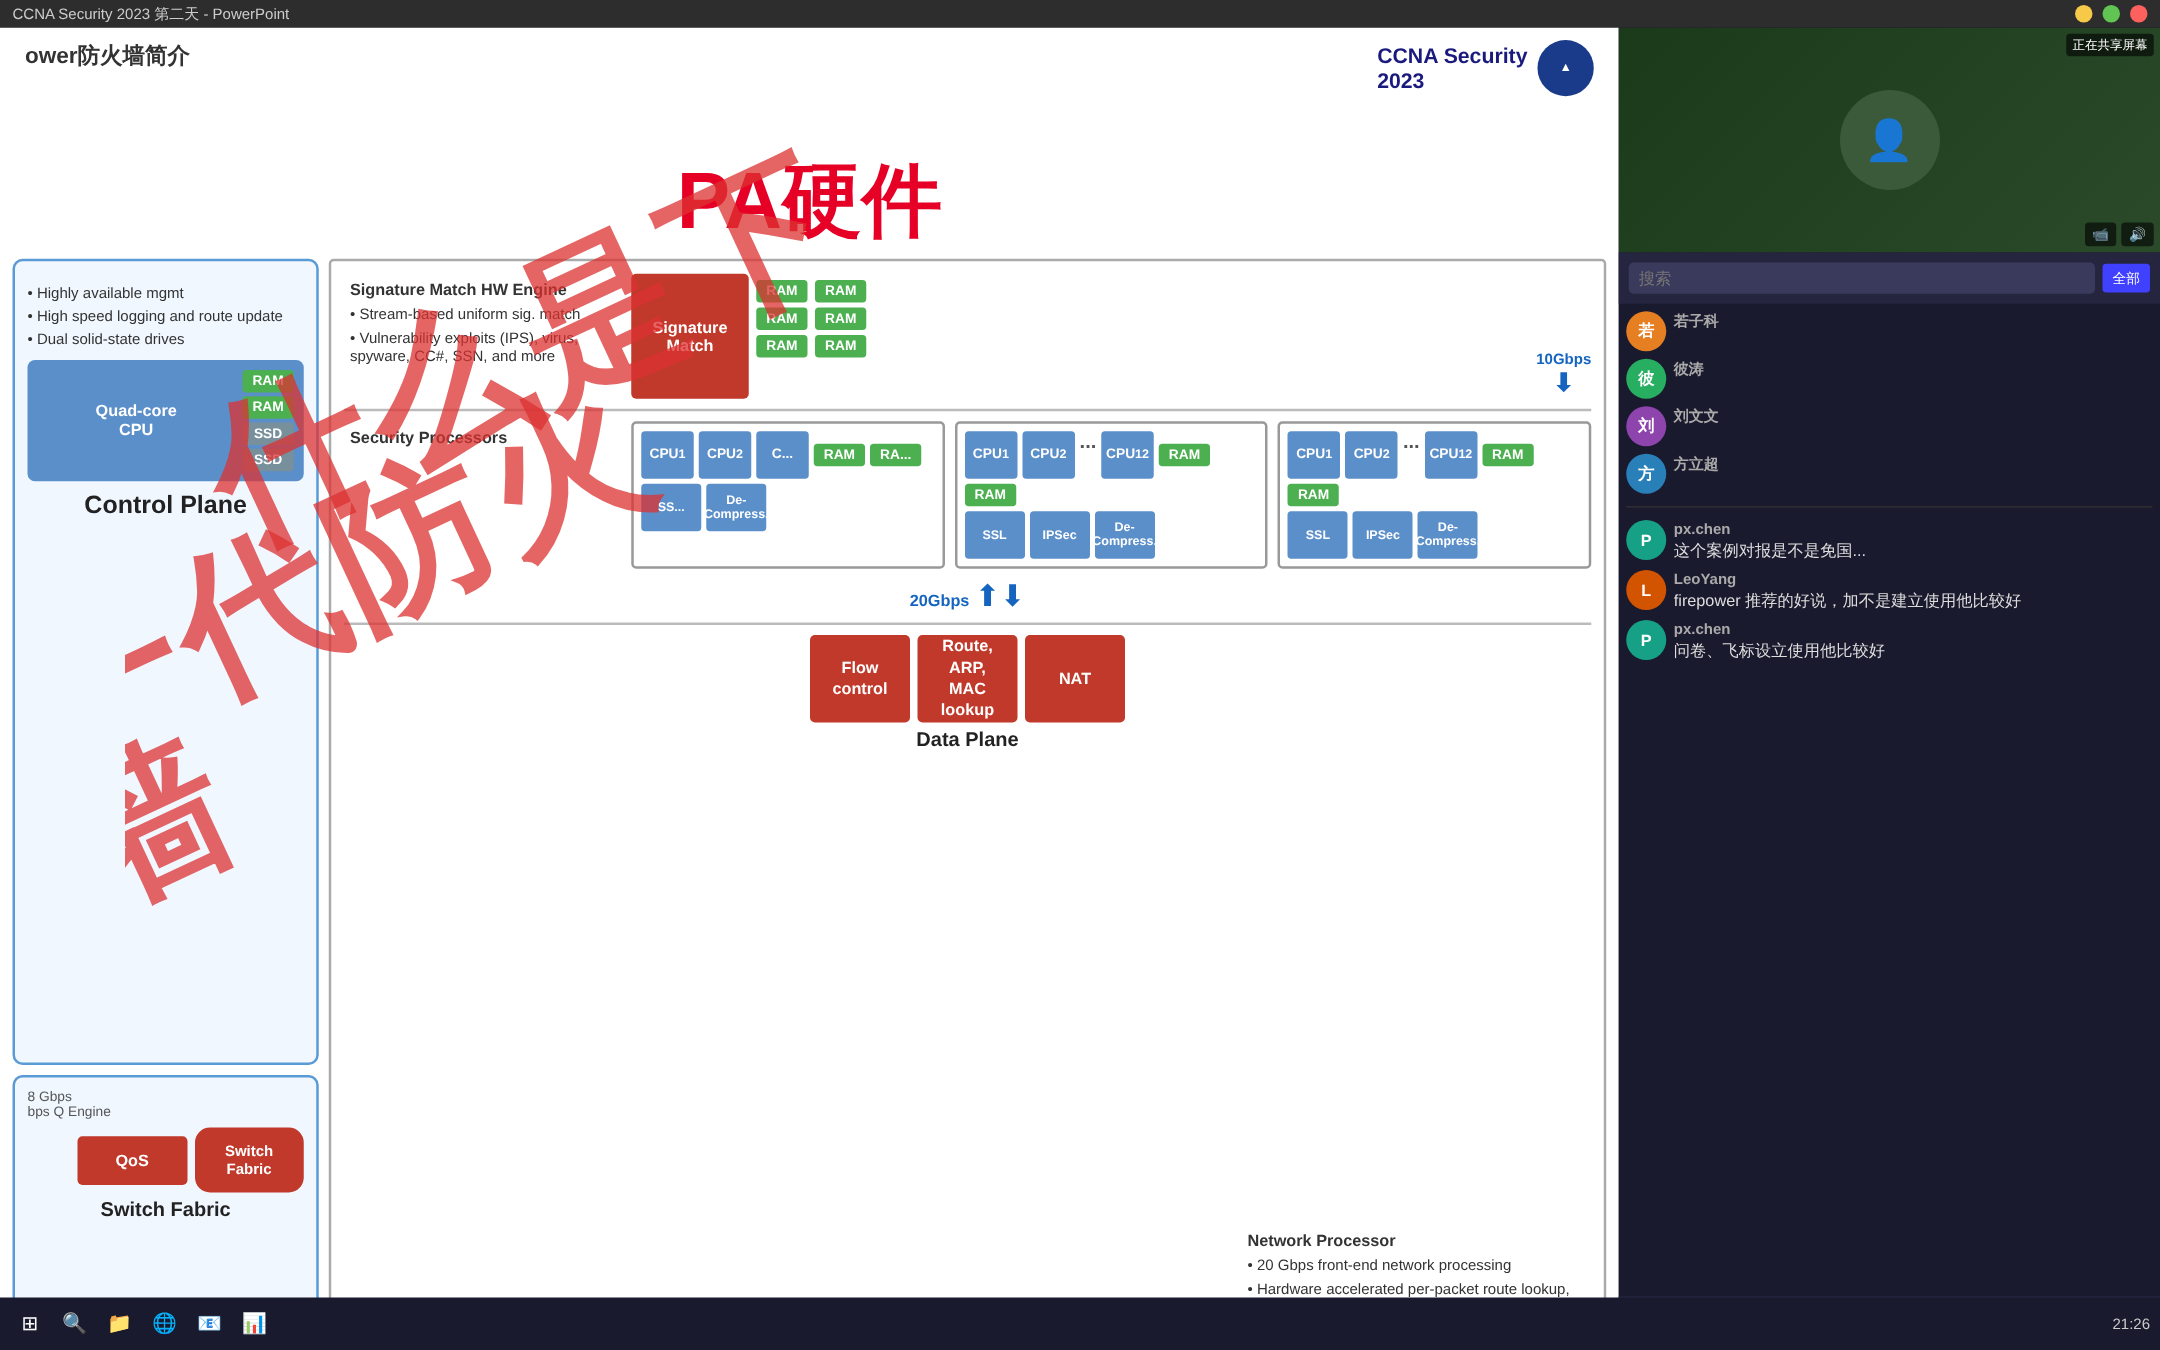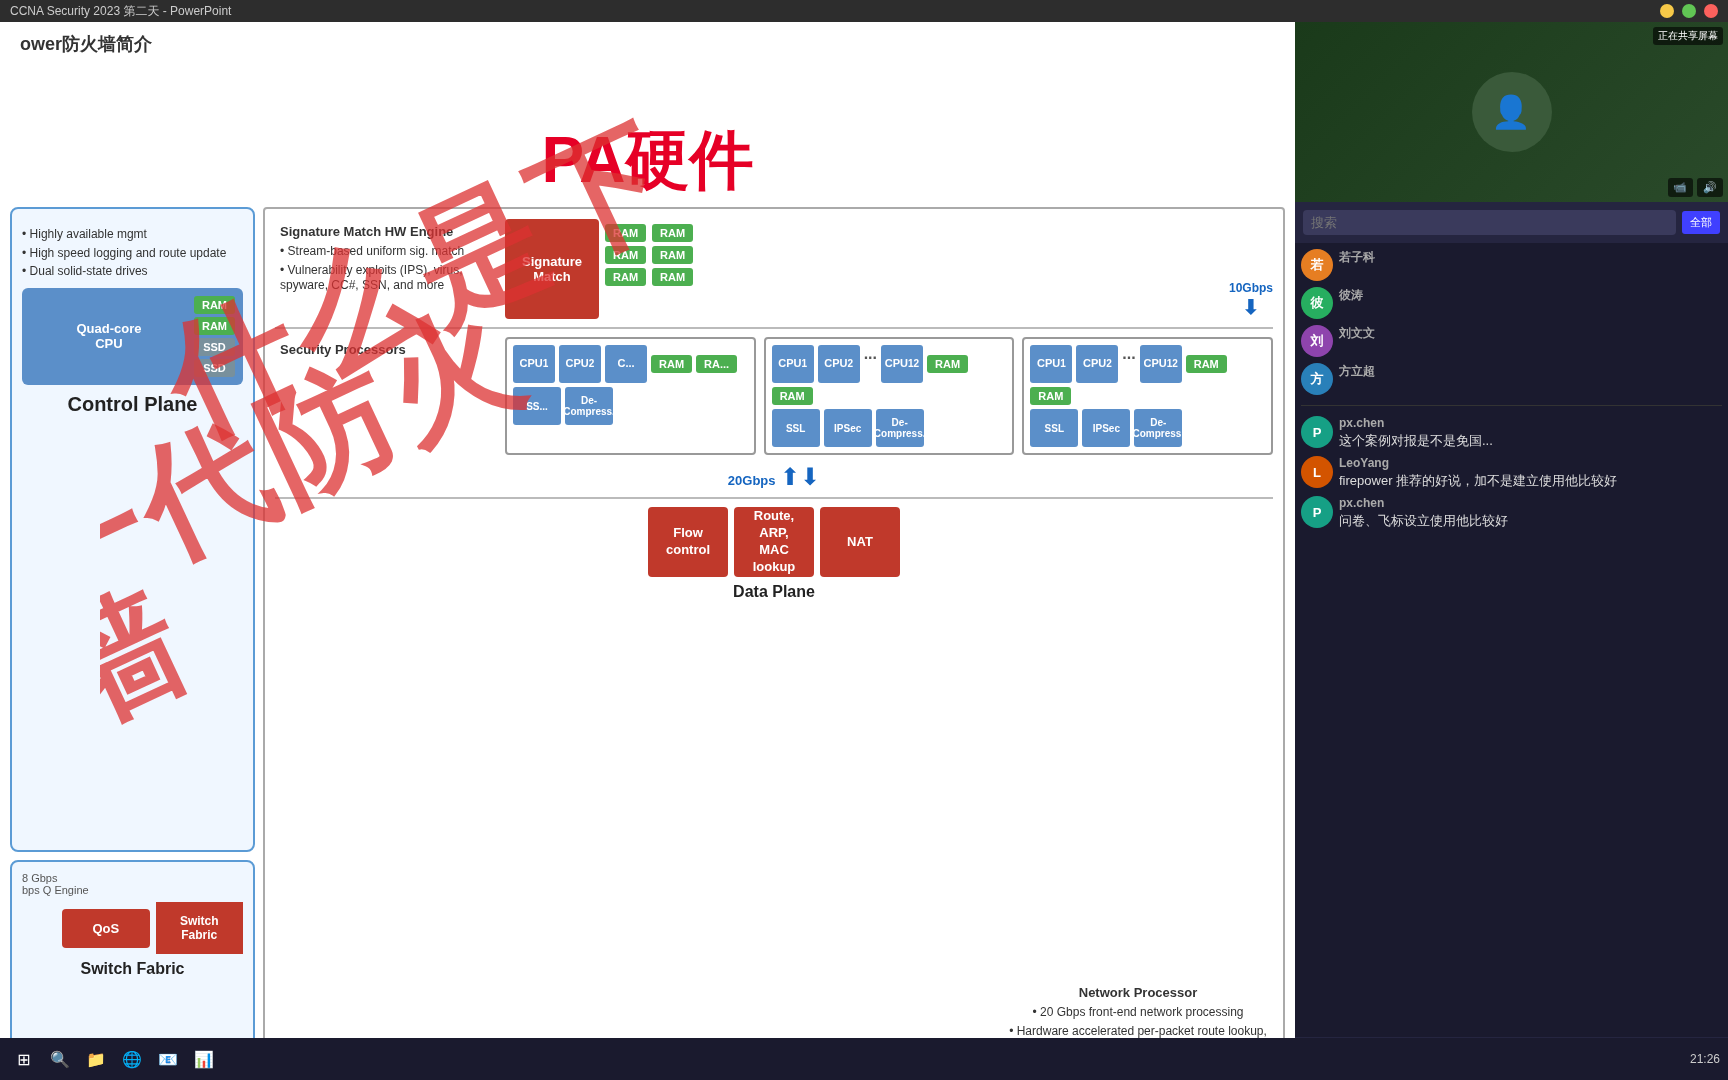--- a/index.html
+++ b/index.html
@@ -252,21 +252,21 @@
       border-radius: 4px;
       flex: 1;
       text-align: center;
     }
     .switch-badge {
       background: #c0392b;
       color: white;
       font-size: 12px;
       font-weight: bold;
       padding: 12px 8px;
-      border-radius: 0;
+      border-radius: 12px;
       flex: 1;
       text-align: center;
     }
 
     
     .right-panel {
       flex: 1;
       border: 2px solid #aaa;
       border-radius: 4px;
       padding: 10px;
@@ -395,21 +395,20 @@
     }
 
     
     .net-proc-desc {
       position: absolute;
       bottom: 10px;
       right: 5px;
       width: 280px;
       font-size: 12px;
       color: #333;
-      text-align: center;
     }
     .net-proc-desc h3 {
       font-size: 13px;
       font-weight: bold;
       margin-bottom: 5px;
     }
     .net-proc-desc ul {
       list-style: none;
       padding-left: 0;
     }
@@ -595,20 +594,27 @@
     <span class="title-btn btn-min"></span>
     <span class="title-btn btn-max"></span>
     <span class="title-btn btn-close"></span>
   </div>
 </div>
 
 <div class="main-content">
 
   <div class="slide-header">
     <span class="slide-subtitle">ower防火墙简介</span>
+    <div style="display:flex; align-items:center;">
+      <div>
+        <div style="font-size:17px;font-weight:bold;color:#1a1a7e;">CCNA Security</div>
+        <div style="font-size:17px;font-weight:bold;color:#1a1a7e;">2023</div>
+      </div>
+      <div class="ccna-logo-circle">▲</div>
+    </div>
   </div>
 
   <div class="slide-title">PA硬件</div>
 
   <div class="watermark">
     <div class="watermark-text-1">什么是下</div>
     <div class="watermark-text-2">一代防火</div>
     <div class="watermark-text-3">墙</div>
   </div>
 

